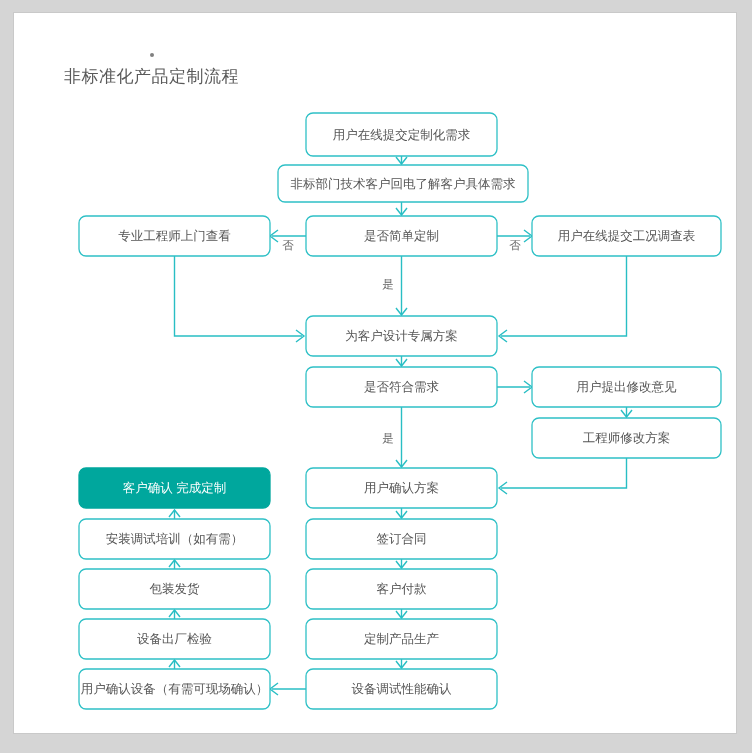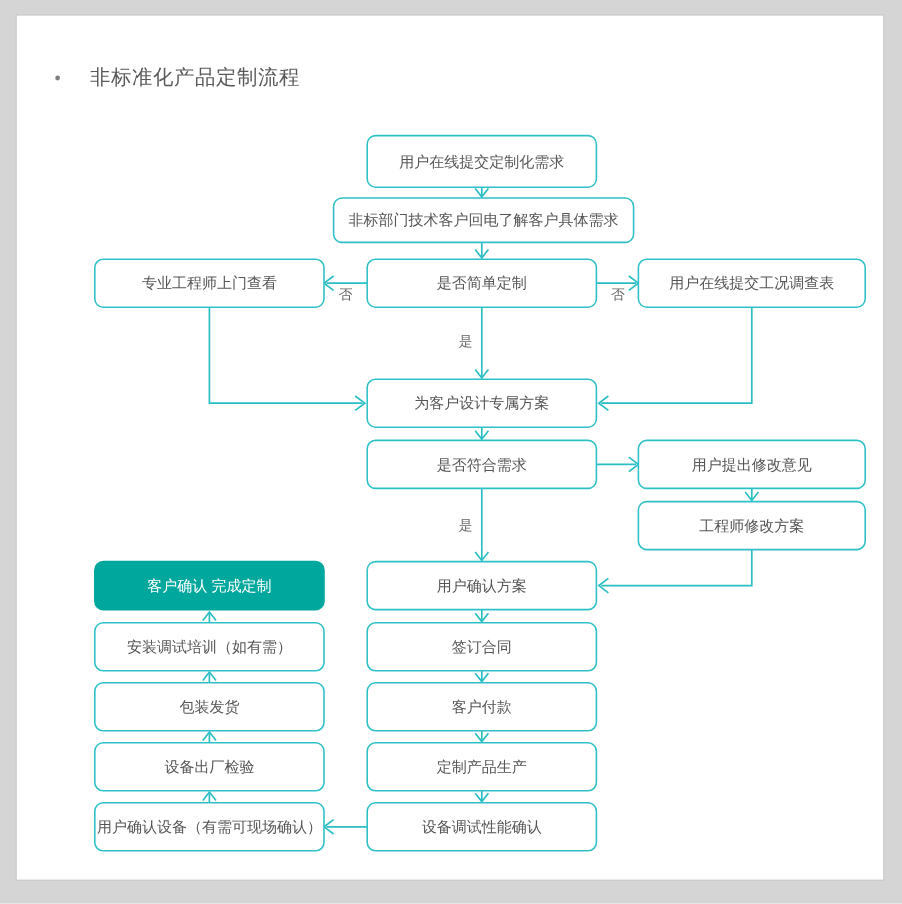--- a/index.html
+++ b/index.html
@@ -17,25 +17,26 @@
     position: absolute;
     left: 14px;
     top: 13px;
     width: 722px;
     height: 720px;
     background: #ffffff;
     box-shadow: 0 0 0 1px #c9c9c9;
   }
   #title-row {
     position: absolute;
-    left: 32px;
+    left: 50px;
     top: 40px;
     display: flex;
     align-items: center;
-    gap: 25px;
+    gap: 8px;
+    flex-direction: column;
   }
   #title-bullet {
     width: 4px;
     height: 4px;
     border-radius: 50%;
     background: #808080;
     flex: none;
   }
   #title-text {
     font-size: 17px;

